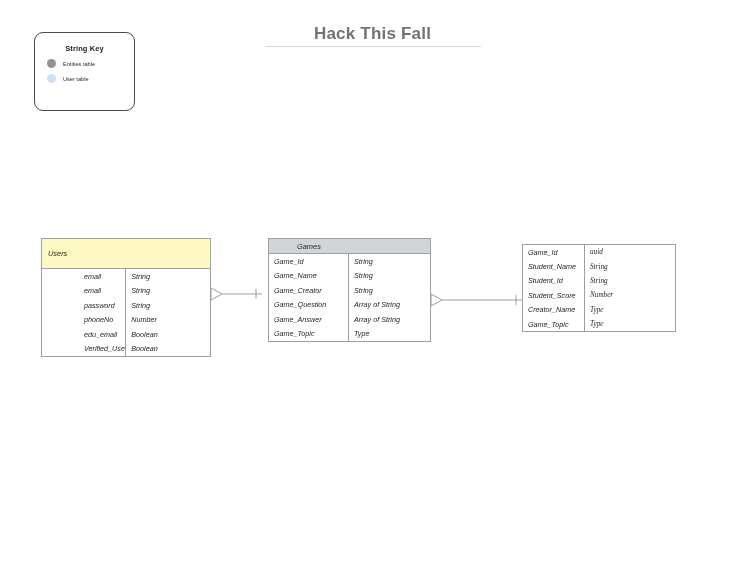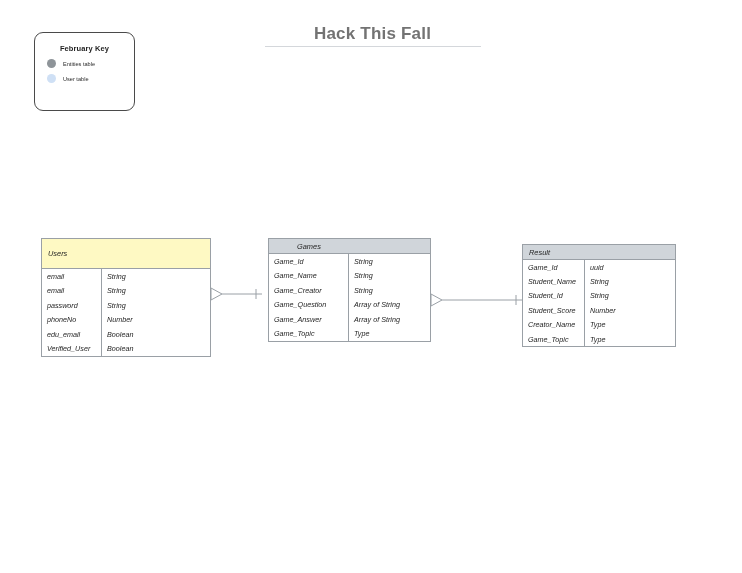--- a/index.html
+++ b/index.html
@@ -127,21 +127,21 @@
   #table-users {
     left: 41px;
     top: 238px;
     width: 170px;
   }
   #table-users .entity-header {
     height: 30px;
     background: #fef9c3;
   }
   #table-users .entity-row { height: 14.5px; }
-  #table-users .cell-name  { width: 60px; }
+  #table-users .cell-name  { width: 60px; margin-left: 37px; }
   #table-users .cell-type  { width: 108px; }
 
   
   #table-games {
     left: 268px;
     top: 238px;
     width: 163px;
   }
   #table-games .entity-header {
     height: 15px;
@@ -157,35 +157,35 @@
     left: 522px;
     top: 244px;
     width: 154px;
   }
   #table-result .entity-header {
     height: 15px;
     background: #d0d5da;
   }
   #table-result .entity-row { height: 14.4px; }
   #table-result .cell-name  { width: 62px; }
-  #table-result .cell-type  { width: 90px; }
+  #table-result .cell-type  { width: 90px; font-family: Liberation Serif, serif; }
 
   
   .connector {
     position: absolute;
     overflow: visible;
   }
   #connector-users-games { left: 210px; top: 284px; }
   #connector-games-result { left: 430px; top: 290px; }
 </style>
 </head>
 <body>
 
 <div id="diagram-key">
-  <div class="key-title">February Key</div>
+  <div class="key-title">String Key</div>
 
   <div class="key-row">
     <span class="key-dot" style="background:#8e9499;"></span>
     <span class="key-label">Entities table</span>
   </div>
 
   <div class="key-row">
     <span class="key-dot" style="background:#cfe0f5;"></span>
     <span class="key-label">User table</span>
   </div>
@@ -250,21 +250,20 @@
       <div class="cell cell-type">Array of String</div>
     </div>
     <div class="entity-row">
       <div class="cell cell-name">Game_Topic</div>
       <div class="cell cell-type">Type</div>
     </div>
   </div>
 </div>
 
 <div class="entity-table" id="table-result">
-  <div class="entity-header">Result</div>
   <div class="entity-rows">
     <div class="entity-row">
       <div class="cell cell-name">Game_Id</div>
       <div class="cell cell-type">uuid</div>
     </div>
     <div class="entity-row">
       <div class="cell cell-name">Student_Name</div>
       <div class="cell cell-type">String</div>
     </div>
     <div class="entity-row">

